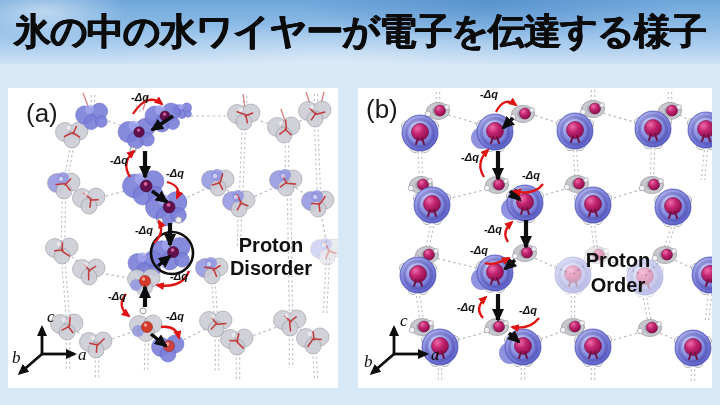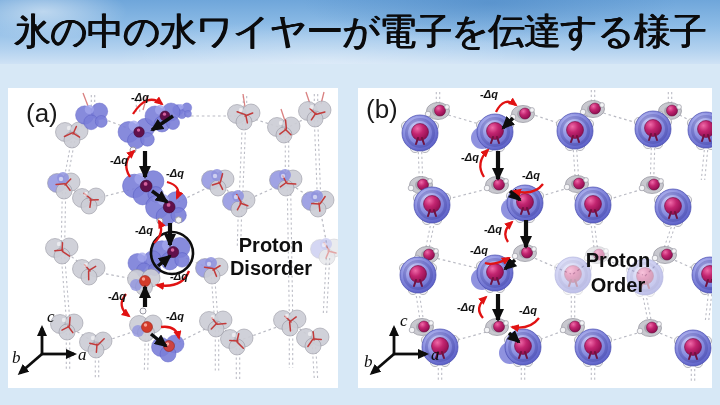--- a/index.html
+++ b/index.html
@@ -4,21 +4,21 @@
 <style>
   html,body{margin:0;padding:0;}
   body{width:720px;height:405px;overflow:hidden;background:#d7e8f6;font-family:"Liberation Sans","DejaVu Sans",sans-serif;}
   .stage{position:relative;width:720px;height:405px;}
   .title-band{position:absolute;left:0;top:0;width:720px;height:64px;display:flex;align-items:center;justify-content:center;
     background:
       radial-gradient(120px 40px ellipse at 6% 18%, rgba(255,255,255,.5), rgba(255,255,255,0) 70%),
       radial-gradient(300px 60px ellipse at 45% 95%, rgba(255,255,255,.30), rgba(255,255,255,0) 70%),
       radial-gradient(260px 55px ellipse at 68% 5%, rgba(55,118,185,.40), rgba(55,118,185,0) 72%),
       linear-gradient(180deg,#6fa6da 0%,#8cbbe6 40%,#b3d2ef 78%,#cfe2f5 100%);}
-  .title-text{font-size:37px;font-weight:normal;color:#0b0b0c;letter-spacing:-1px;white-space:nowrap;
+  .title-text{font-size:37px;font-weight:bold;color:#0b0b0c;letter-spacing:-1px;white-space:nowrap;
     text-shadow:0.6px 0 0 #0b0b0c,-0.6px 0 0 #0b0b0c;}
   #fig{position:absolute;left:0;top:64px;}
 </style>
 </head>
 <body>
 
 <div class="stage">
   <div class="title-band">
     <div class="title-text">氷の中の水ワイヤーが電子を伝達する様子</div>
   </div>

